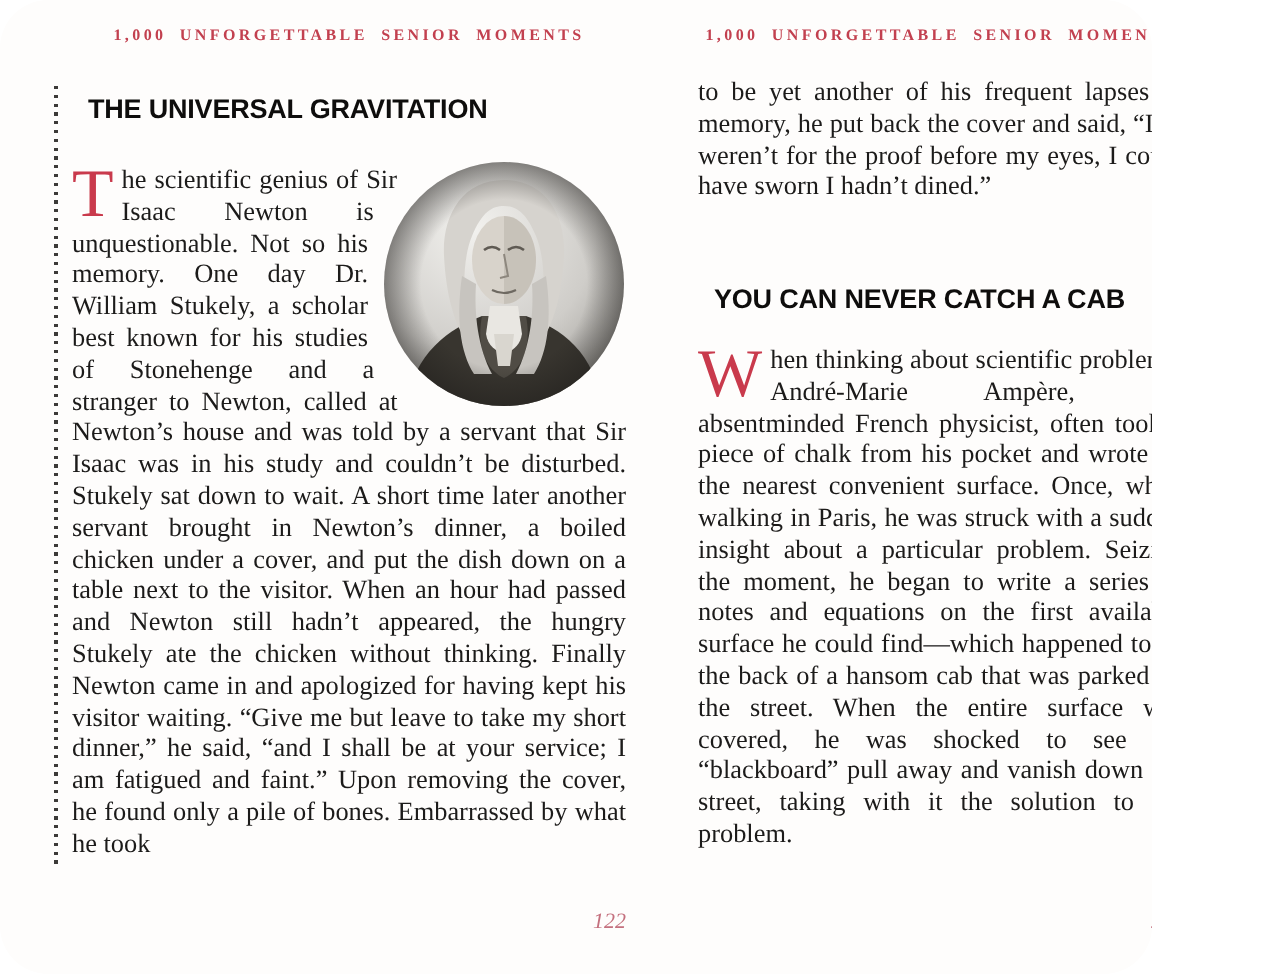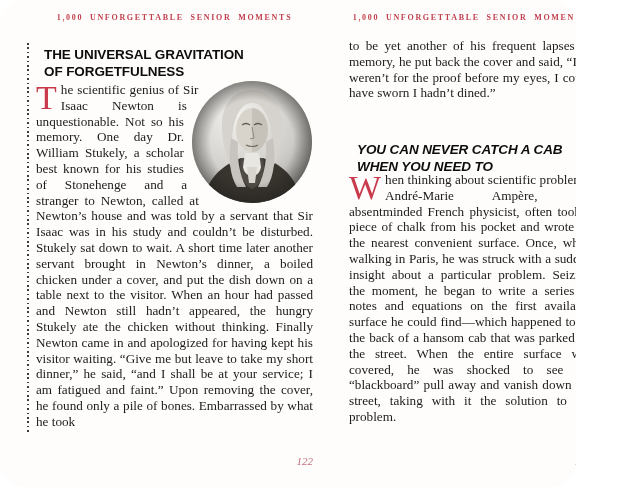--- a/index.html
+++ b/index.html
@@ -45,21 +45,21 @@
     margin: 8px;
     text-align: left;
     font-family: "Liberation Sans", sans-serif;
     font-weight: 700;
     font-size: 13.5px;
     line-height: 17px;
     letter-spacing: -0.1px;
     color: #0e0d0c;
   }
   .title-left  { top: 38px; }
-  .title-right { top: 133px; font-style: italic; }
+  .title-right { top: 133px; }
 
   .body-text {
     position: absolute;
     left: 0; right: 0;
     font-size: 13.2px;
     line-height: 15.8px;
     text-align: justify;
     color: #1c1b1a;
   }
   .body-left  { top: 82px; }
@@ -100,21 +100,20 @@
 <div class="spread">
 
   <div class="dotted-rule rule-left"></div>
   <div class="dotted-rule rule-right"></div>
 
   <section class="page page-left">
     <header class="running-header">1,000 UNFORGETTABLE SENIOR MOMENTS</header>
 
     <h2 class="story-title title-left">
       <span>THE UNIVERSAL GRAVITATION</span><br>
-      <span>OF FORGETFULNESS</span>
     </h2>
 
     <div class="body-text body-left">
       <span class="portrait-float">
         <svg viewBox="0 0 122 124" width="122" height="124" aria-hidden="true">
           <defs>
             <clipPath id="pclip">
                 <ellipse cx="61" cy="62" rx="60" ry="61"></ellipse>
               </clipPath>
             <radialGradient id="pbg" cx="38%" cy="28%" r="90%">
@@ -153,21 +152,20 @@
 
   <section class="page page-right">
     <header class="running-header">1,000 UNFORGETTABLE SENIOR MOMENTS</header>
 
     <div class="body-text continuation-right">
       <span>to be yet another of his frequent lapses of memory, he put back the cover and said, “If it weren’t for the proof before my eyes, I could have sworn I hadn’t dined.”</span>
     </div>
 
     <h2 class="story-title title-right">
       <span>YOU CAN NEVER CATCH A CAB</span><br>
-      <span>WHEN YOU NEED TO</span>
     </h2>
 
     <div class="body-text body-right">
       <span class="dropcap">W</span><span>hen thinking about scientific problems, André-Marie Ampère, the absentminded French physicist, often took a piece of chalk from his pocket and wrote on the nearest convenient surface. Once, while walking in Paris, he was struck with a sudden insight about a particular problem. Seizing the moment, he began to write a series of notes and equations on the first available surface he could find—which happened to be the back of a hansom cab that was parked on the street. When the entire surface was covered, he was shocked to see his “blackboard” pull away and vanish down the street, taking with it the solution to the problem.</span>
     </div>
 
     <div class="page-number">205</div>
   </section>
 
 </div>

